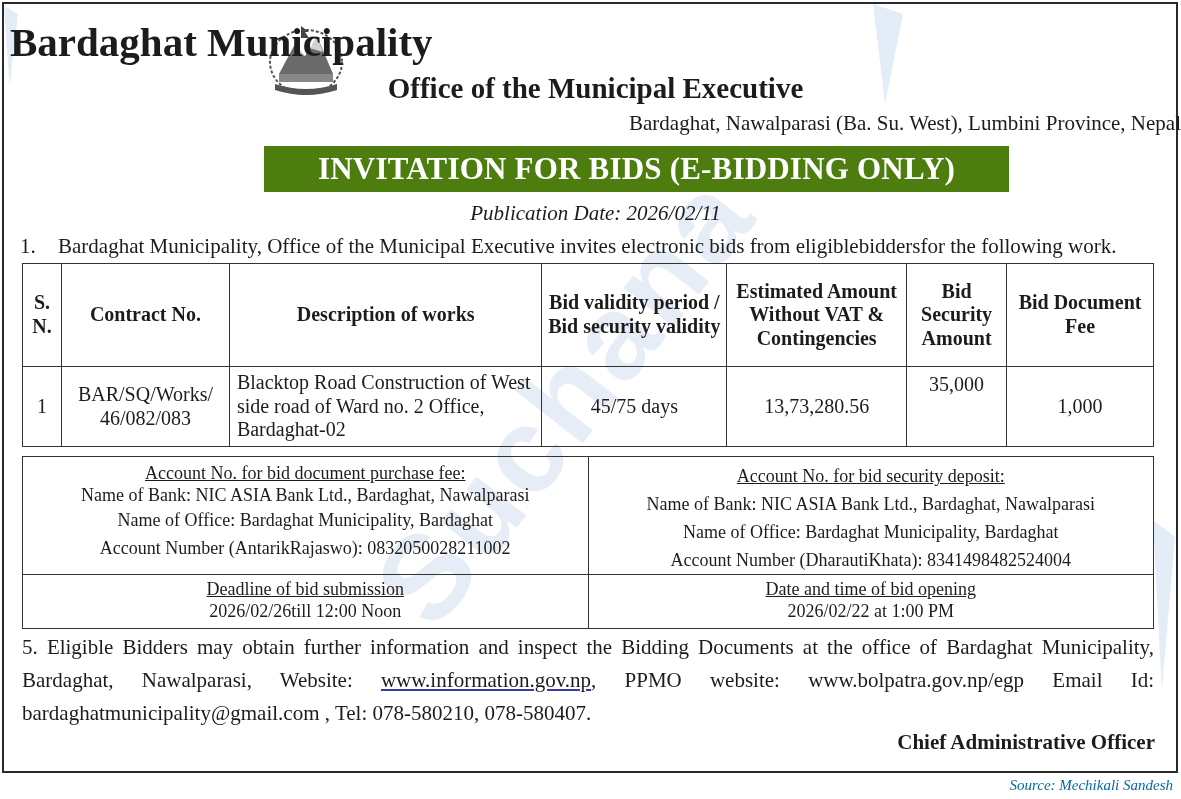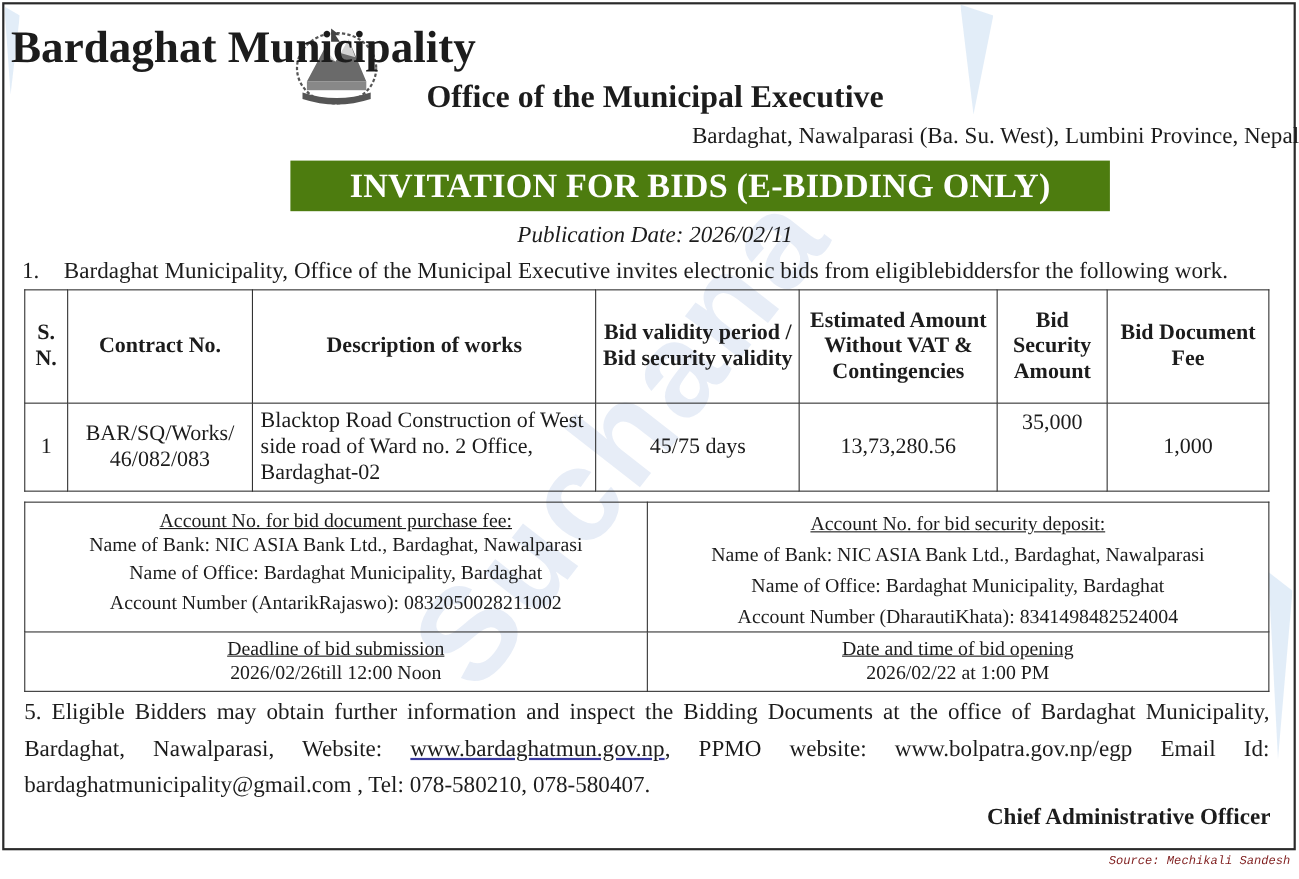--- a/index.html
+++ b/index.html
@@ -74,22 +74,22 @@
     
     .para2 {
       position: absolute; left: 22px; top: 631px; width: 1132px;
       font-size: 21px; line-height: 33px; text-align: justify; text-align-last: left;
     }
     .para2 a { color: #1c1c1c; text-decoration: underline; text-decoration-color: #3a3aa0; }
     .signature {
       position: absolute; right: 26px; top: 730px; font-size: 21px; font-weight: bold;
     }
     .source {
-      position: absolute; right: 8px; top: 777px; font-family: Liberation Mono, monospace;
-      font-size: 11px; font-style: italic; color: #7f1d1d;
+      position: absolute; right: 8px; top: 777px; font-family: Liberation Serif, serif;
+      font-size: 15px; font-style: italic; color: #0369a1;
     }
   </style>
 </head>
 <body>
 
 <div class="frame"></div>
 
 <div class="wm-wedge" style="left:4px; top:6px; width:14px; height:80px;"></div>
 <div class="wm-wedge" style="left:873px; top:4px; width:30px; height:100px;"></div>
 <div class="wm-wedge" style="left:1153px; top:520px; width:22px; height:170px;"></div>
@@ -171,16 +171,16 @@
       <div>2026/02/26till 12:00 Noon</div>
     </td>
     <td class="dl-box">
       <div class="u">Date and time of bid opening</div>
       <div>2026/02/22 at 1:00 PM</div>
     </td>
   </tr>
 </tbody>
   </table>
 
-<div class="para2"><span>5. Eligible Bidders may obtain further information and inspect the Bidding Documents at the office of Bardaghat Municipality, Bardaghat, Nawalparasi, Website: </span><a>www.bardaghatmun.gov.np</a><span>, PPMO website: www.bolpatra.gov.np/egp Email Id: bardaghatmunicipality@gmail.com , Tel: 078-580210, 078-580407.</span></div>
+<div class="para2"><span>5. Eligible Bidders may obtain further information and inspect the Bidding Documents at the office of Bardaghat Municipality, Bardaghat, Nawalparasi, Website: </span><a>www.information.gov.np</a><span>, PPMO website: www.bolpatra.gov.np/egp Email Id: bardaghatmunicipality@gmail.com , Tel: 078-580210, 078-580407.</span></div>
 
 <div class="signature">Chief Administrative Officer</div>
 <div class="source">Source: Mechikali Sandesh</div>
 
 </body></html>

